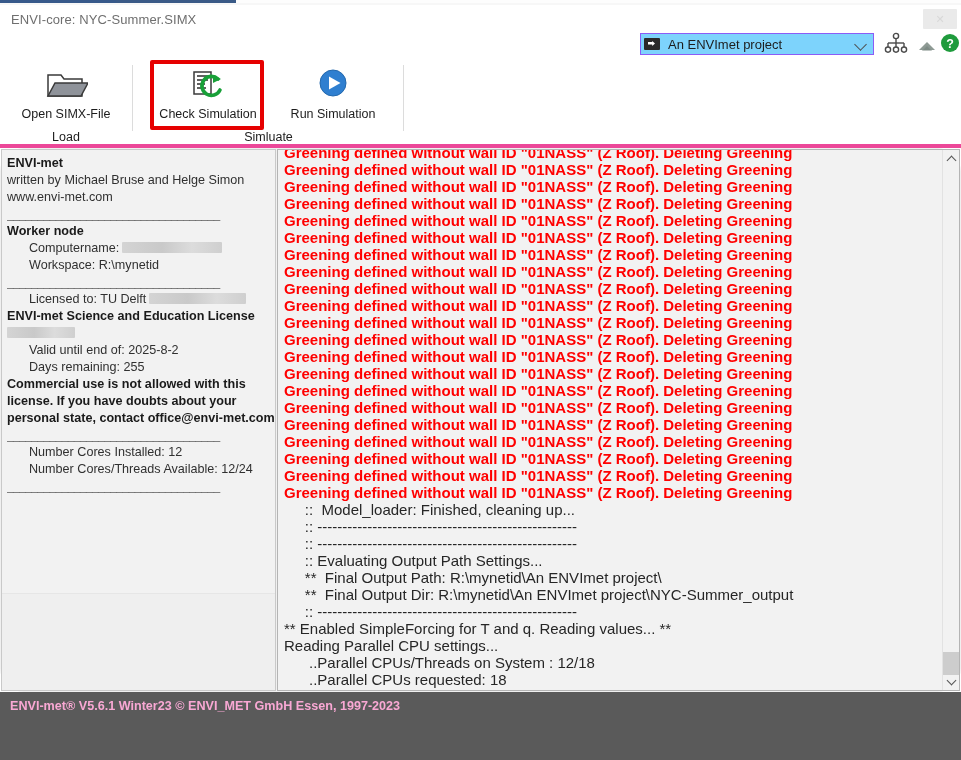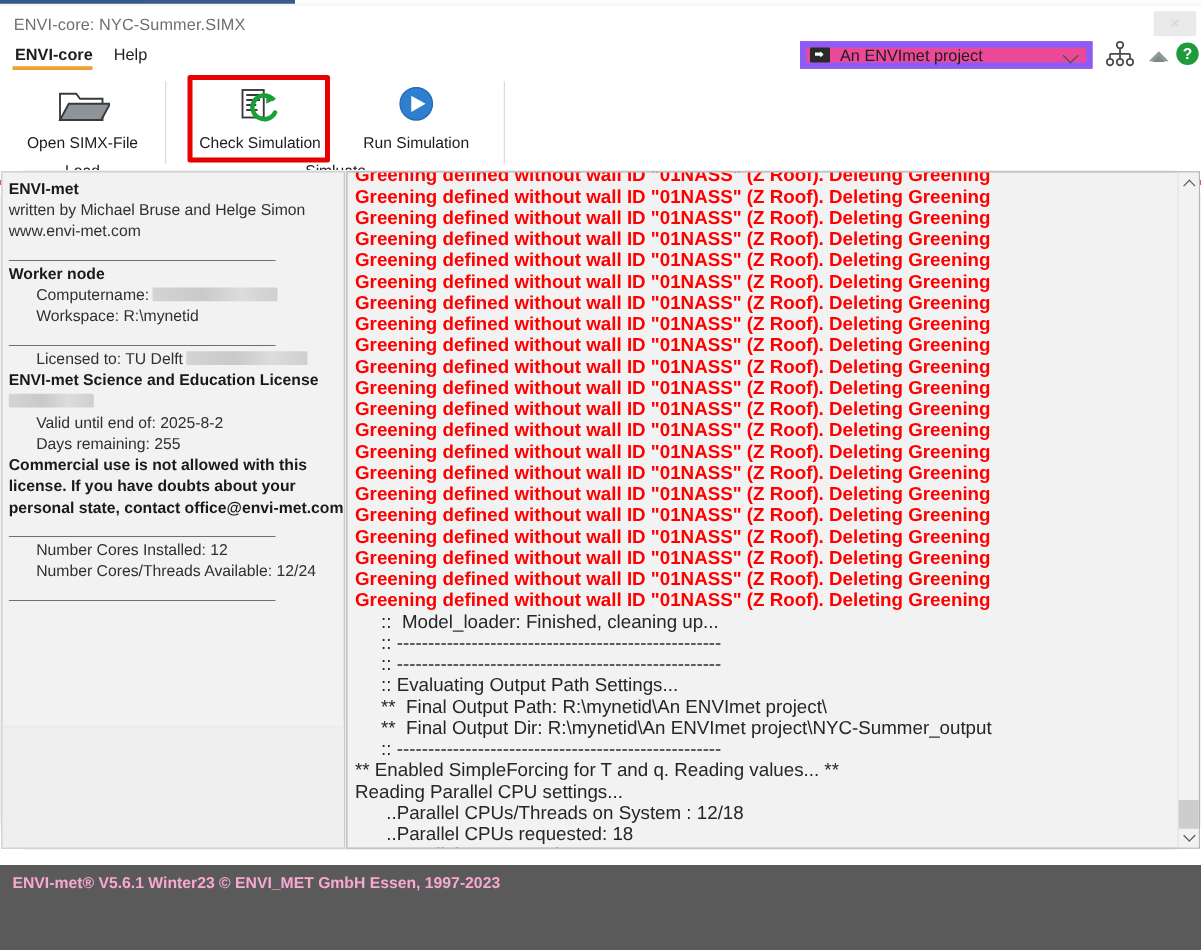--- a/index.html
+++ b/index.html
@@ -70,21 +70,21 @@
   }
   .tab.active .tab-underline {
     position: absolute; left: 4px; bottom: 2px; width: 64px; height: 3px;
     background: #f0a030;
   }
   .tab.help { left: 85px; font-weight: normal; color: #222; }
 
   
   .project-select {
     position: absolute; left: 640px; top: 33px; width: 234px; height: 22px;
-    background: #ec4899; border: 5px solid #8b5cf6;
+    background: #7dd3fc; border: 1px solid #8b5cf6;
     display: flex; align-items: center;
   }
   .ps-icon {
     width: 18px; height: 14px; margin-left: 3px; position: relative; flex: none;
   }
   .ps-icon .folder {
     position: absolute; left: 0; top: 1px; width: 16px; height: 12px;
     background: #2a2a2a; border-radius: 1px;
   }
   .ps-icon .arrow {
@@ -137,21 +137,21 @@
     position: absolute; bottom: 3px; width: 100%;
     text-align: center; font-size: 12.5px; color: #1c1c1c;
   }
   .rb-highlight {
     position: absolute; left: 150px; top: 60px; width: 114px; height: 70px;
     border: 4px solid #e60000; border-radius: 2px; pointer-events: none;
   }
 
   
   .content {
-    position: absolute; left: 0; top: 136px; width: 961px; height: 544px;
+    position: absolute; left: 0; top: 148px; width: 961px; height: 544px;
     background: #f0f0f0;
     border-radius: 24px;
   }
   .left-panel {
     position: absolute; left: 1px; top: 1px; width: 275px; height: 542px;
     background: #f2f2f2; border: 1px solid #c9c9c9;
     overflow: hidden;
   }
   .lp-inner { padding: 5px 6px 0 5px; }
   .lp-line {
@@ -232,29 +232,20 @@
     <div class="blue-bit"></div>
     <div class="grey-bit"></div>
   </div>
   <div class="top-ghost"></div>
 
   <div class="titlebar">
     <div class="win-title">ENVI-core: NYC-Summer.SIMX</div>
     <div class="win-close">✕</div>
   </div>
 
-  <div class="tabstrip">
-    <div class="tab active">
-      <span>ENVI-core</span>
-      <span class="tab-underline"></span>
-    </div>
-    <div class="tab help">
-      <span>Help</span>
-    </div>
-  </div>
 
   <div class="project-select">
     <span class="ps-icon">
       <span class="folder"></span>
         <span class="arrow"></span>
     </span>
     <span class="ps-label">An ENVImet project</span>
     <span class="ps-chevron"></span>
   </div>
 

